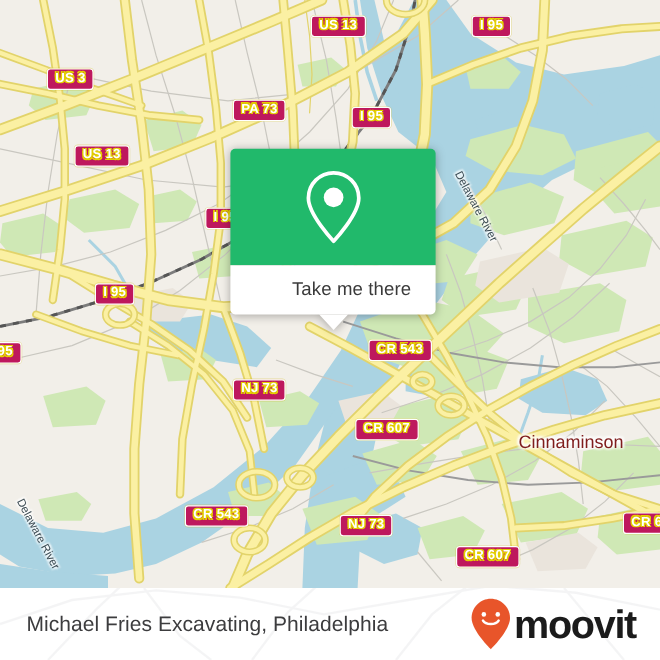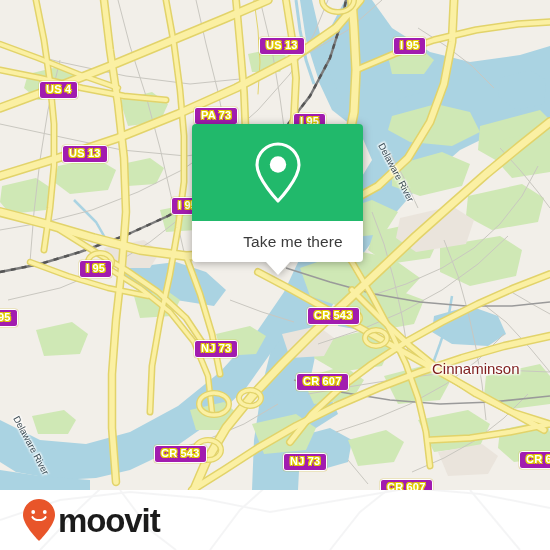--- a/index.html
+++ b/index.html
@@ -10,36 +10,35 @@
   }
   #root{position:relative;width:550px;height:550px;overflow:hidden;background:#fff;}
 
   
   #map{position:absolute;left:0;top:0;width:550px;height:490px;overflow:hidden;background:#f2efe9;}
   .mapsvg{position:absolute;left:0;top:0;width:550px;height:490px;display:block;}
 
   
   .shield{
     position:absolute;
-    background:#a21caf;
+    background:#be185d;
     border:1.6px solid #ffffff;
     border-radius:3px;
     color:#ffffff;
     font-size:11px;
     font-weight:bold;
     letter-spacing:.2px;
     padding:1px 6px 2px 6px;
     line-height:13px;
     white-space:nowrap;
     text-shadow:
       -1.1px -1.1px 0 #e3d000, 1.1px -1.1px 0 #e3d000,
       -1.1px  1.1px 0 #e3d000, 1.1px  1.1px 0 #e3d000,
       0 0 1px #e3d000;
     box-shadow:0 0 0 .5px rgba(200,180,0,.35);
-    margin-top:24px;
   }
 
   
   .placelabel{
     position:absolute;
     color:#7f1d1d;
     font-size:15px;
     white-space:nowrap;
     text-shadow:
       -1.4px -1.4px 2px #fff, 1.4px -1.4px 2px #fff,
@@ -333,21 +332,21 @@
           <ellipse cx="208" cy="450" rx="13" ry="10"></ellipse>
           <ellipse cx="338" cy="0" rx="16" ry="12"></ellipse>
           <ellipse cx="100" cy="262" rx="12" ry="9"></ellipse>
         </g>
       </g>
     </svg>
 
     <div id="shields">
         <div class="shield" style="left: 259px; top: 13px;">US 13</div>
         <div class="shield" style="left: 393px; top: 13px;">I 95</div>
-        <div class="shield" style="left: 39px; top: 57px;">US 4</div>
+        <div class="shield" style="left: 39px; top: 57px;">US 3</div>
         <div class="shield" style="left: 194px; top: 83px;">PA 73</div>
         <div class="shield" style="left: 293px; top: 89px;">I 95</div>
         <div class="shield" style="left: 62px; top: 121px;">US 13</div>
         <div class="shield" style="left: 171px; top: 173px;">I 95</div>
         <div class="shield" style="left: 79px; top: 236px;">I 95</div>
         <div class="shield" style="left: -9px; top: 285px;">95</div>
         <div class="shield" style="left: 307px; top: 283px;">CR 543</div>
         <div class="shield" style="left: 194px; top: 316px;">NJ 73</div>
         <div class="shield" style="left: 296px; top: 349px;">CR 607</div>
         <div class="shield" style="left: 154px; top: 421px;">CR 543</div>
@@ -387,20 +386,21 @@
       <g stroke="#9aa0a6" stroke-width="2" fill="none">
         <path d="M0,520 L60,500 L130,492 L200,498 L270,512 L340,500 L410,488 L480,494 L550,508"></path>
         <path d="M40,550 L80,508 L120,470 L170,440 L230,420"></path>
         <path d="M210,550 L240,510 L280,474 L330,446 L390,428 L450,420"></path>
         <path d="M330,550 L360,512 L400,480 L450,458 L510,446 L550,442"></path>
         <path d="M120,490 L150,530 L176,550"></path>
         <path d="M470,490 L500,526 L520,550"></path>
       </g>
     </svg>
     <div id="footer-inner">
+      <div id="footer-title">Michael Fries Excavating, Philadelphia</div>
       <div id="brand">
         <span>
           <svg width="34" height="44" viewBox="0 0 34 44">
             <path d="M17 1 C8.2 1 1 8.2 1 17 C1 27.5 17 43 17 43 C17 43 33 27.5 33 17 C33 8.2 25.8 1 17 1 Z" fill="#e8552a"></path>
             <circle cx="11.2" cy="14" r="1.9" fill="#ffffff"></circle>
             <circle cx="22.8" cy="14" r="1.9" fill="#ffffff"></circle>
             <path d="M10.5 19.2 C12.8 23 21.2 23 23.5 19.2" fill="none" stroke="#ffffff" stroke-width="2.1" stroke-linecap="round"></path>
           </svg>
         </span>
         <span id="brand-word">moovit</span>

